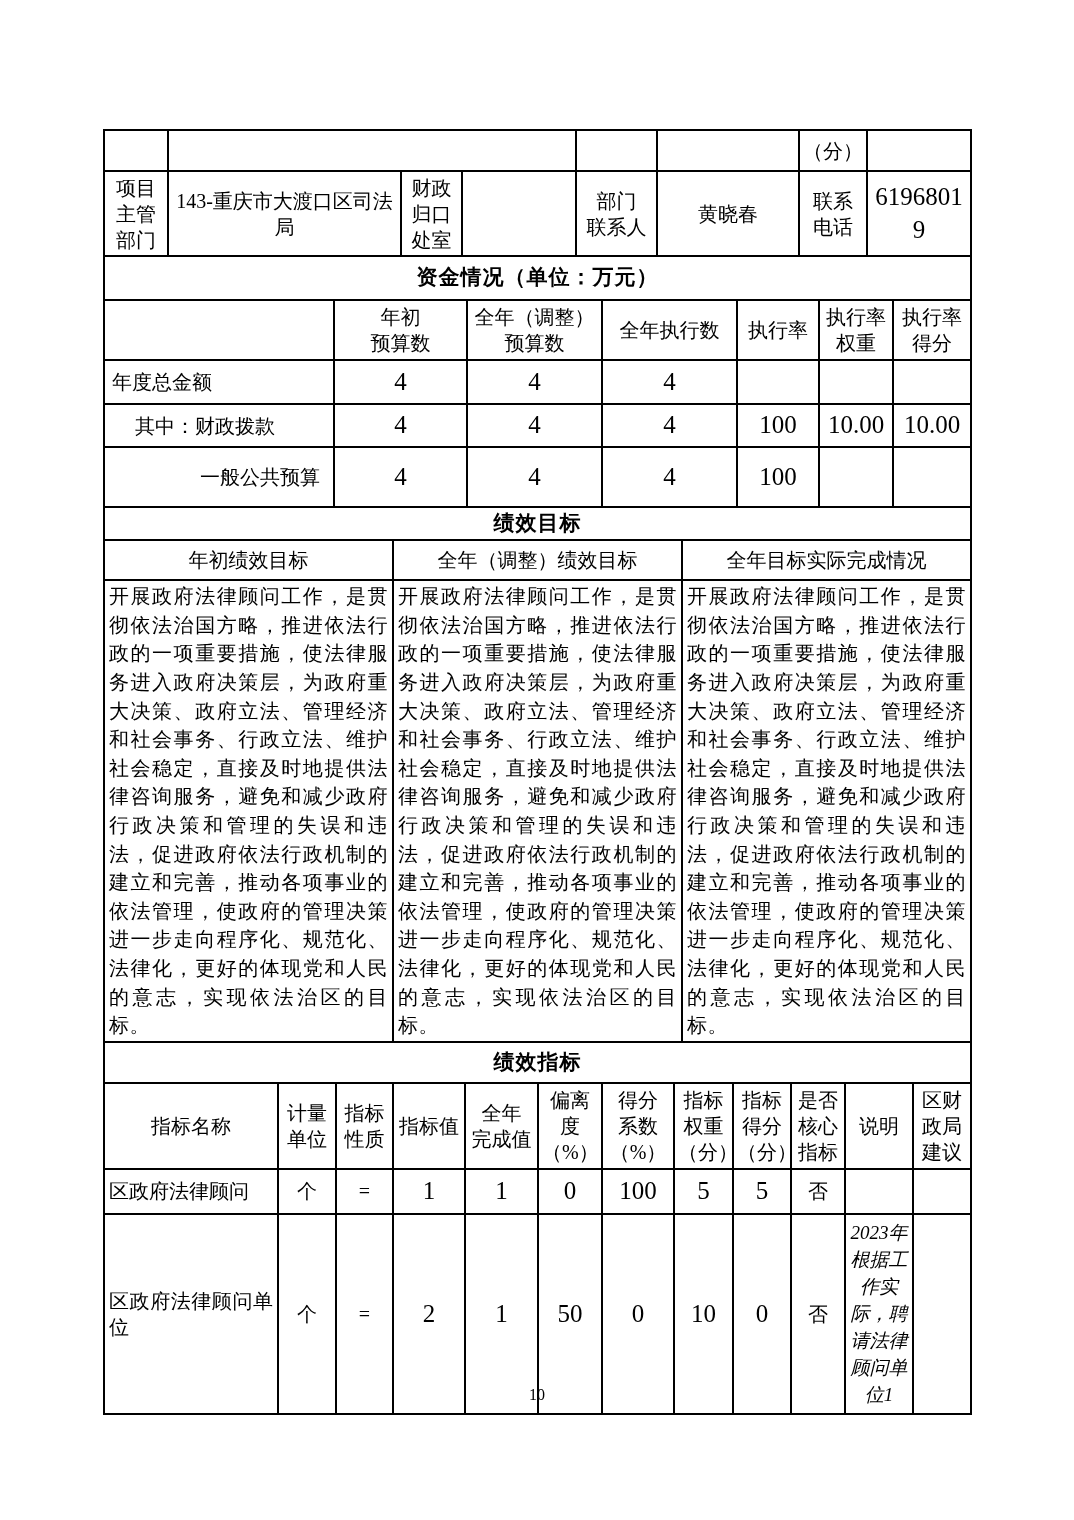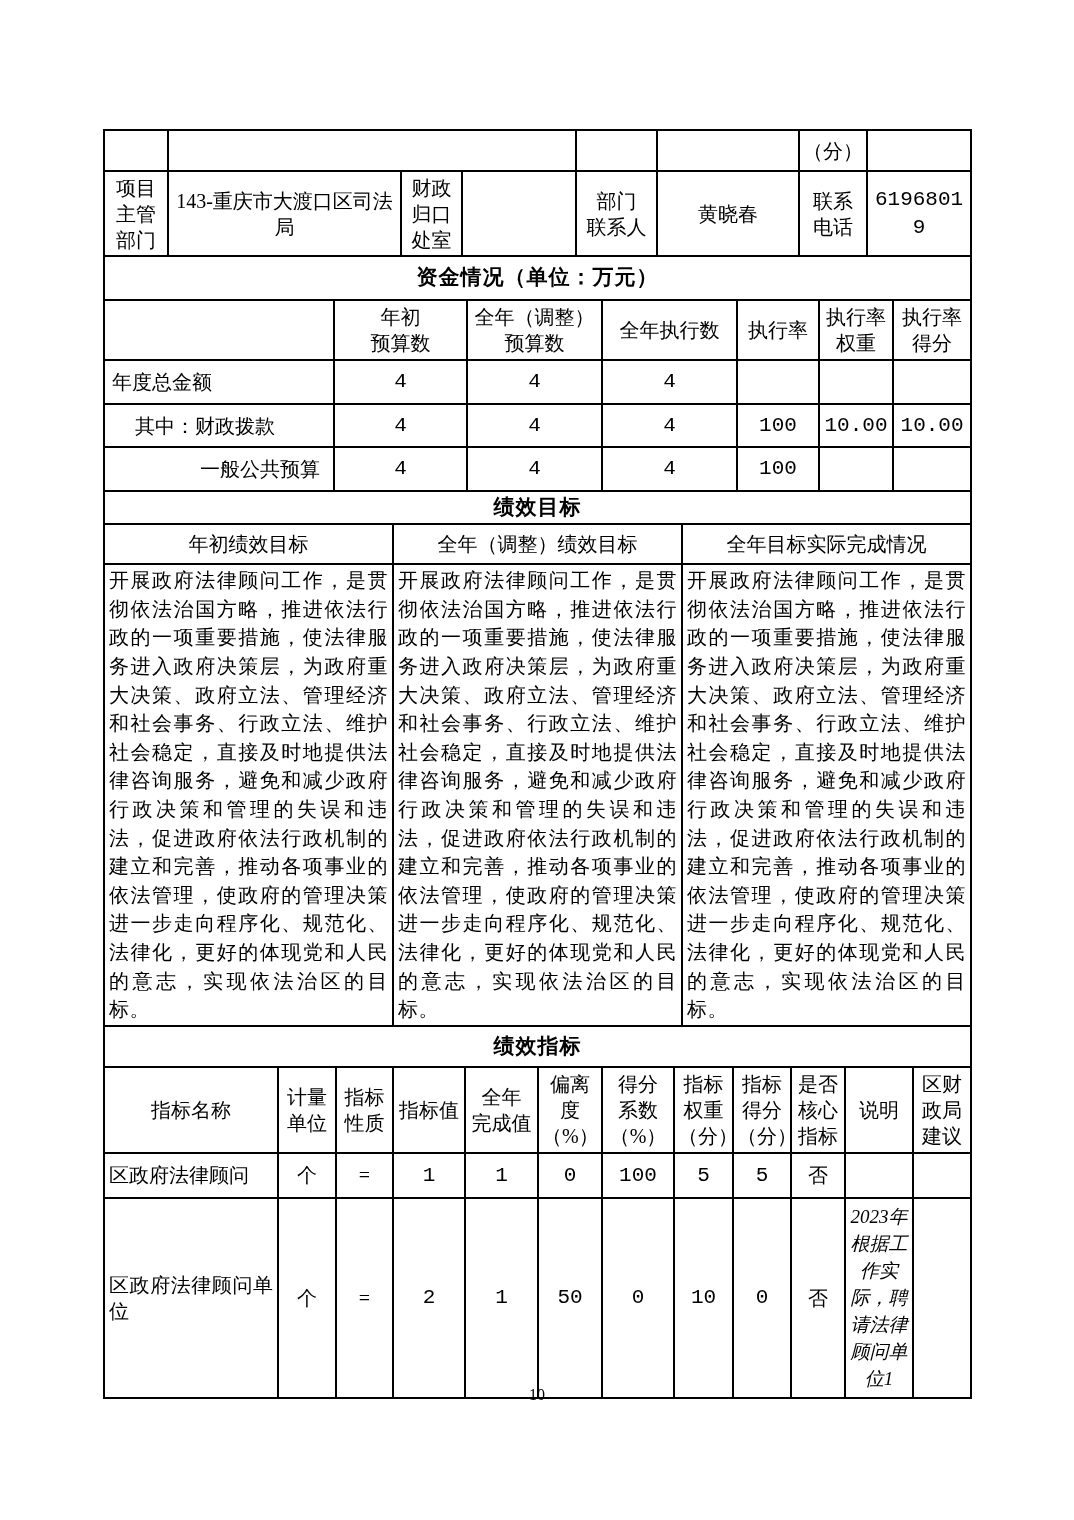--- a/index.html
+++ b/index.html
@@ -39,22 +39,22 @@
     overflow: hidden;
     word-break: break-all;
   }
   td.title-cell {
     font-weight: bold;
     font-size: 21px;
     letter-spacing: 1px;
     text-align: center;
   }
   td.num {
-    font-family: Liberation Mono, monospace;
-    font-size: 21px;
+    font-family: Liberation Serif, serif;
+    font-size: 25px;
   }
   td.label-left { text-align: left; padding-left: 7px; }
   td.ind1 { padding-left: 30px; margin-top: 20px; }
   td.ind2 { padding-left: 95px; }
   td.goal-text {
     text-align: justify;
     vertical-align: top;
     font-size: 20px;
     line-height: 28.6px;
     letter-spacing: 0.5px;
@@ -72,21 +72,21 @@
     line-height: 27px;
     padding: 2px 4px;
     font-style: italic;
   }
   tr.rA1 { height: 41px; }
   tr.rA2 { height: 85px; }
   tr.rB-title { height: 44px; }
   tr.rB-hdr { height: 60px; }
   tr.rB1 { height: 44px; padding-left: 33px; }
   tr.rB2 { height: 43px; }
-  tr.rB3 { height: 44px; }
+  tr.rB3 { height: 60px; }
   tr.rC-title { height: 32px; }
   tr.rC-hdr { height: 40px; }
   tr.rC-text { height: 430px; }
   tr.rD-title { height: 41px; }
   tr.rD-hdr { height: 86px; }
   tr.rD1 { height: 45px; }
   tr.rD2 { height: 200px; }
   .pagenum {
     position: absolute;
     top: 1386px;

